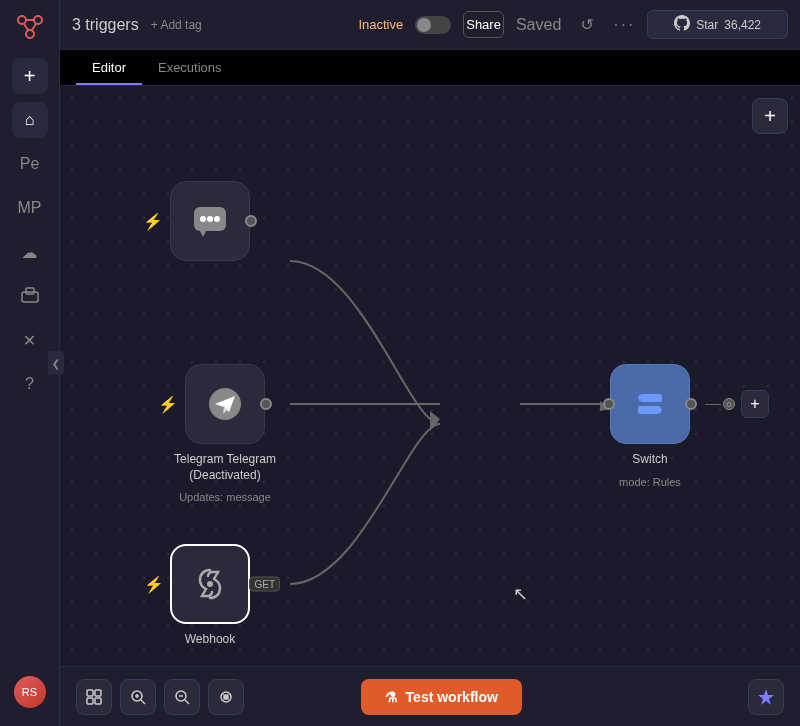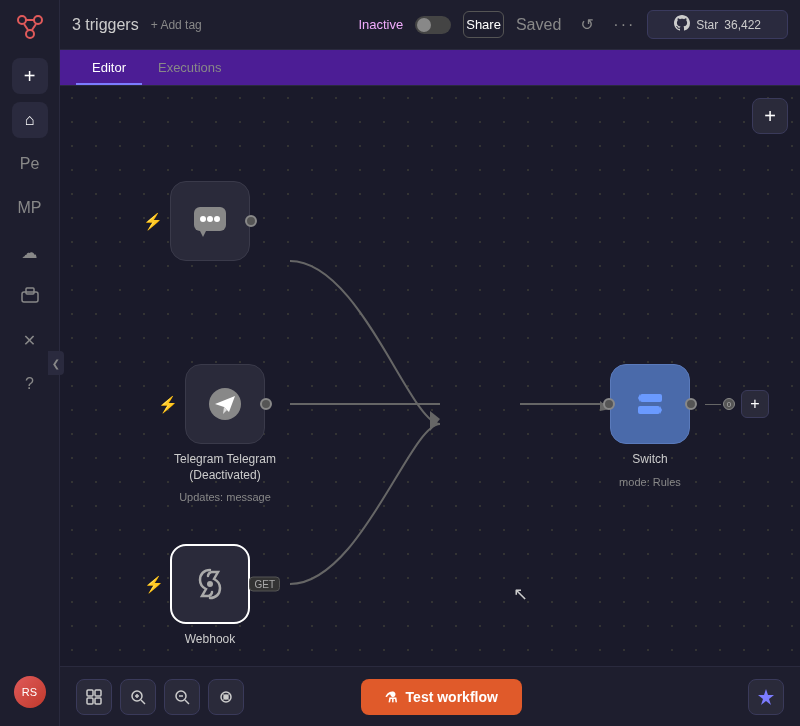--- a/index.html
+++ b/index.html
@@ -94,21 +94,21 @@
     }
     .header-add-tag {
       font-size: 12px;
       color: #888;
       cursor: pointer;
       white-space: nowrap;
     }
     .header-spacer { flex: 1; }
     .header-inactive {
       font-size: 13px;
-      color: #f0abfc;
+      color: #fdba74;
     }
     .toggle-switch {
       width: 36px; height: 18px;
       background: #444;
       border-radius: 9px;
       position: relative;
       cursor: pointer;
     }
     .toggle-knob {
       width: 14px; height: 14px;
@@ -147,21 +147,21 @@
       border-radius: 6px;
       border: 1px solid #3a3a5e;
       cursor: pointer;
       color: #ccc;
       font-size: 12px;
     }
 
     
     .tabbar {
       height: 36px;
-      background: #4c1d95;
+      background: #000000;
       border-bottom: 1px solid #2a2a3e;
       display: flex;
       align-items: flex-end;
       padding: 0 16px;
       gap: 0;
     }
     .tab {
       padding: 8px 16px;
       font-size: 13px;
       color: #888;

